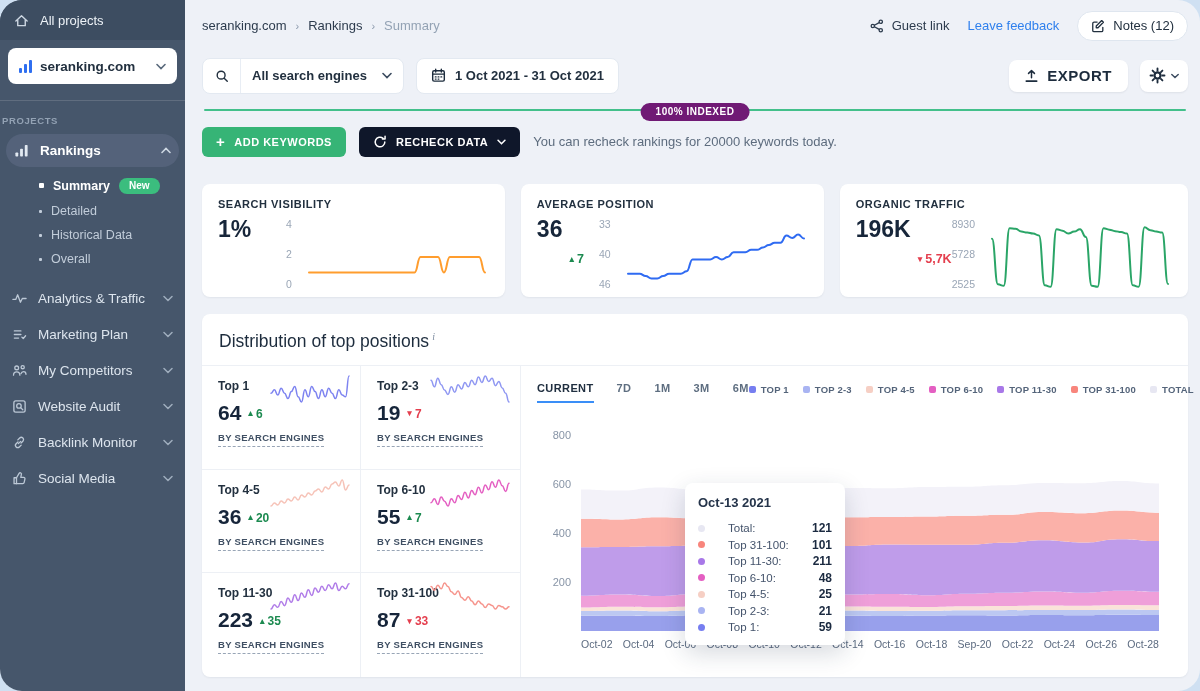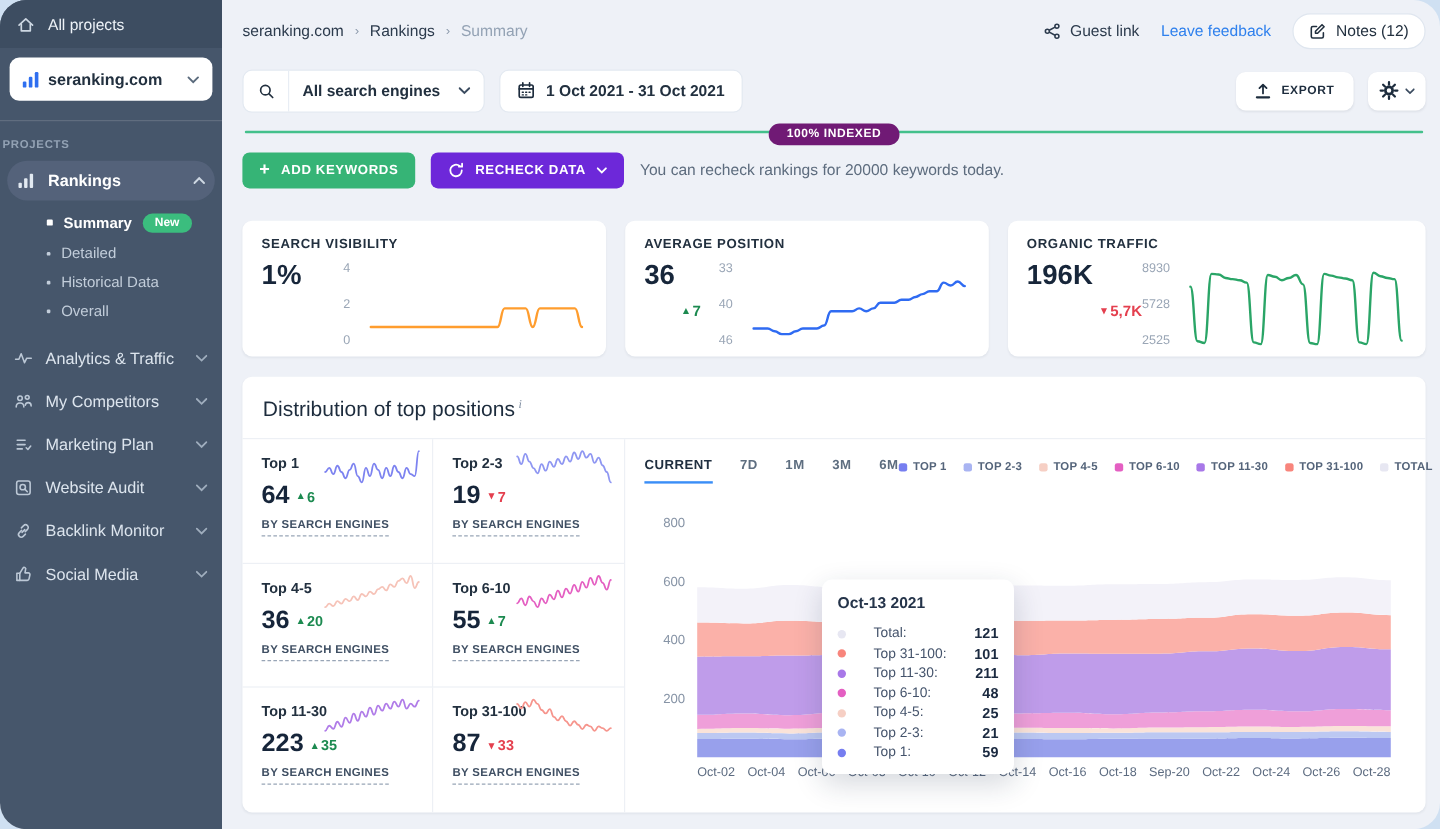--- a/index.html
+++ b/index.html
@@ -35,30 +35,30 @@
   .feedback{color:#2f80ed;font-size:13px;cursor:pointer;text-decoration:none;}
   .notes-btn{display:flex;align-items:center;gap:8px;background:#fff;border:1px solid #dfe6ef;border-radius:16px;height:30px;padding:12px 13px;font-size:13px;color:#22303f;cursor:pointer;font-family:inherit;}
   
   .controls{display:flex;align-items:center;gap:12px;margin-top:6px;}
   .ctrl{background:#fff;border:1px solid #e3e9f1;border-radius:8px;height:36px;display:flex;align-items:center;font-size:13px;font-weight:bold;color:#22303f;box-sizing:border-box;cursor:pointer;}
   .se{width:202px;}
   .se .search-box{width:37px;align-self:stretch;border-right:1px solid #e8edf4;display:flex;align-items:center;justify-content:center;}
   .se .se-label{margin:0 8px 0 11px;}
   .se .chev{margin-left:auto;margin-right:11px;}
   .date{padding:0 14px;gap:9px;}
-  .export-btn{margin-left:auto;background:#fff;border:none;border-radius:8px;height:32px;display:flex;align-items:center;gap:9px;padding:0 16px;font-size:10px;font-weight:bold;letter-spacing:.5px;color:#1d2c3d;cursor:pointer;font-family:inherit;box-shadow:0 1px 2px rgba(25,39,57,.08);}
+  .export-btn{margin-left:auto;background:#fff;border:none;border-radius:8px;height:32px;display:flex;align-items:center;gap:9px;padding:0 16px;font-size:15px;font-weight:bold;letter-spacing:.5px;color:#1d2c3d;cursor:pointer;font-family:inherit;box-shadow:0 1px 2px rgba(25,39,57,.08);}
   .gear-btn{background:#fff;border:none;border-radius:8px;height:32px;width:48px;display:flex;align-items:center;justify-content:center;gap:5px;cursor:pointer;box-shadow:0 1px 2px rgba(25,39,57,.08);}
   
   .progress-row{position:relative;height:15px;margin-top:9px;}
   .progress-line{position:absolute;left:2px;right:2px;top:6px;height:2px;background:#43c08b;border-radius:2px;}
   .indexed{position:absolute;left:50%;transform:translateX(-50%);top:0;background:#701a75;color:#fff;font-size:10px;font-weight:bold;letter-spacing:.5px;padding:4px 15px;border-radius:10px;line-height:1;}
   .actions-row{display:flex;align-items:center;gap:13px;margin-top:9px;}
   .btn{border:none;height:30px;border-radius:6px;display:flex;align-items:center;gap:9px;padding:0 14px;font-size:11px;font-weight:bold;letter-spacing:.5px;color:#fff;cursor:pointer;font-family:inherit;}
   .btn-green{background:#36b476;}
-  .btn-blue{background:#6d28d9;}
+  .btn-blue{background:#0f172a;}
   .btn .plus{font-size:15px;font-weight:bold;line-height:1;}
   .hint{font-size:13px;color:#5d6c7e;}
   
   .stat-cards{display:flex;gap:16px;margin-top:27px;}
   .stat-card{flex:1;background:#fff;border-radius:8px;box-shadow:0 1px 2px rgba(25,39,57,.06);padding:14px 12px 8px 16px;height:113px;box-sizing:border-box;}
   .s-title{font-size:11px;font-weight:bold;letter-spacing:.5px;color:#22303f;}
   .s-row{display:flex;margin-top:8px;}
   .s-val{font-size:23px;font-weight:bold;color:#17263a;line-height:1;}
   .delta{font-size:12.5px;font-weight:bold;display:flex;align-items:center;gap:3px;margin:4px 0 0 7px;}
   .delta .arrow{font-size:9px;}
@@ -159,36 +159,36 @@
           <svg width="15" height="15" viewBox="0 0 16 16" fill="none" stroke="#bcc8d6" stroke-width="1.4" stroke-linecap="round" stroke-linejoin="round">
             <path d="M1 9h3l2-5 3 8 2-4h4"></path>
           </svg>
           <span>Analytics &amp; Traffic</span>
           <svg class="chev" width="10" height="7" viewBox="0 0 10 7" fill="none" stroke="#9fadbd" stroke-width="1.5" stroke-linecap="round">
             <path d="M1 1.5l4 4 4-4"></path>
           </svg>
         </div>
         <div class="sb-item">
           <svg width="15" height="15" viewBox="0 0 16 16" fill="none" stroke="#bcc8d6" stroke-width="1.4" stroke-linecap="round" stroke-linejoin="round">
+            <path d="M2.5 4.2h7M2.5 8h7M2.5 11.8h4.5"></path>
+            <path d="M10.5 10.8l1.5 1.5 2.5-3"></path>
+          </svg>
+          <span>Marketing Plan</span>
+          <svg class="chev" width="10" height="7" viewBox="0 0 10 7" fill="none" stroke="#9fadbd" stroke-width="1.5" stroke-linecap="round">
+            <path d="M1 1.5l4 4 4-4"></path>
+          </svg>
+        </div>
+        <div class="sb-item">
+          <svg width="15" height="15" viewBox="0 0 16 16" fill="none" stroke="#bcc8d6" stroke-width="1.4" stroke-linecap="round" stroke-linejoin="round">
             <circle cx="5" cy="5.2" r="2"></circle>
             <circle cx="11.4" cy="4.4" r="1.7"></circle>
             <path d="M1.6 13c0-2.3 1.5-3.6 3.4-3.6S8.4 10.7 8.4 13"></path>
             <path d="M9.6 11.4c.4-1.5 1.4-2.3 2.7-2.3 1.5 0 2.6 1.1 2.6 3"></path>
           </svg>
           <span>My Competitors</span>
-          <svg class="chev" width="10" height="7" viewBox="0 0 10 7" fill="none" stroke="#9fadbd" stroke-width="1.5" stroke-linecap="round">
-            <path d="M1 1.5l4 4 4-4"></path>
-          </svg>
-        </div>
-        <div class="sb-item">
-          <svg width="15" height="15" viewBox="0 0 16 16" fill="none" stroke="#bcc8d6" stroke-width="1.4" stroke-linecap="round" stroke-linejoin="round">
-            <path d="M2.5 4.2h7M2.5 8h7M2.5 11.8h4.5"></path>
-            <path d="M10.5 10.8l1.5 1.5 2.5-3"></path>
-          </svg>
-          <span>Marketing Plan</span>
           <svg class="chev" width="10" height="7" viewBox="0 0 10 7" fill="none" stroke="#9fadbd" stroke-width="1.5" stroke-linecap="round">
             <path d="M1 1.5l4 4 4-4"></path>
           </svg>
         </div>
         <div class="sb-item">
           <svg width="15" height="15" viewBox="0 0 16 16" fill="none" stroke="#bcc8d6" stroke-width="1.4" stroke-linecap="round" stroke-linejoin="round">
             <rect x="2" y="2" width="12" height="12" rx="2"></rect>
             <circle cx="7.4" cy="7.4" r="2.4"></circle>
             <path d="M9.2 9.2l2.3 2.3"></path>
           </svg>

